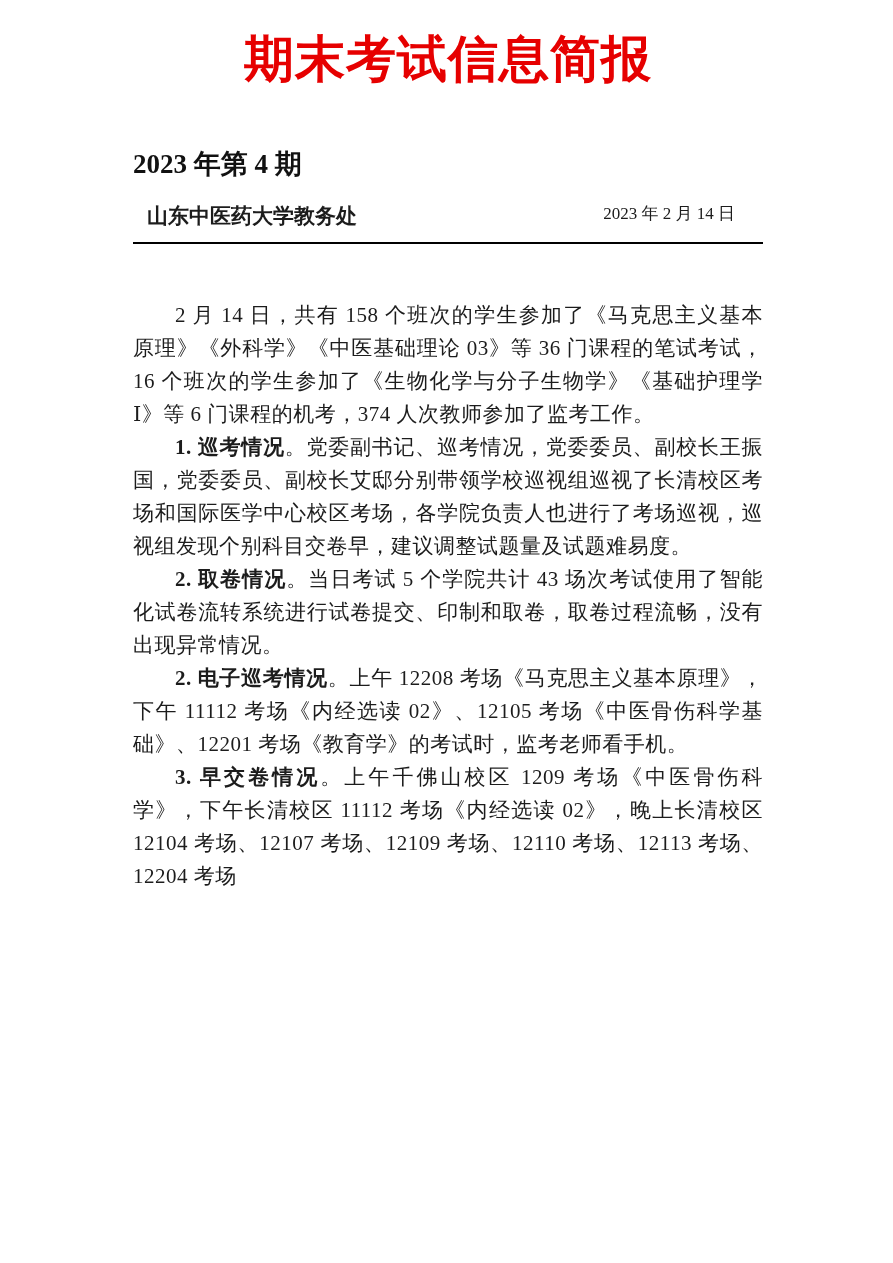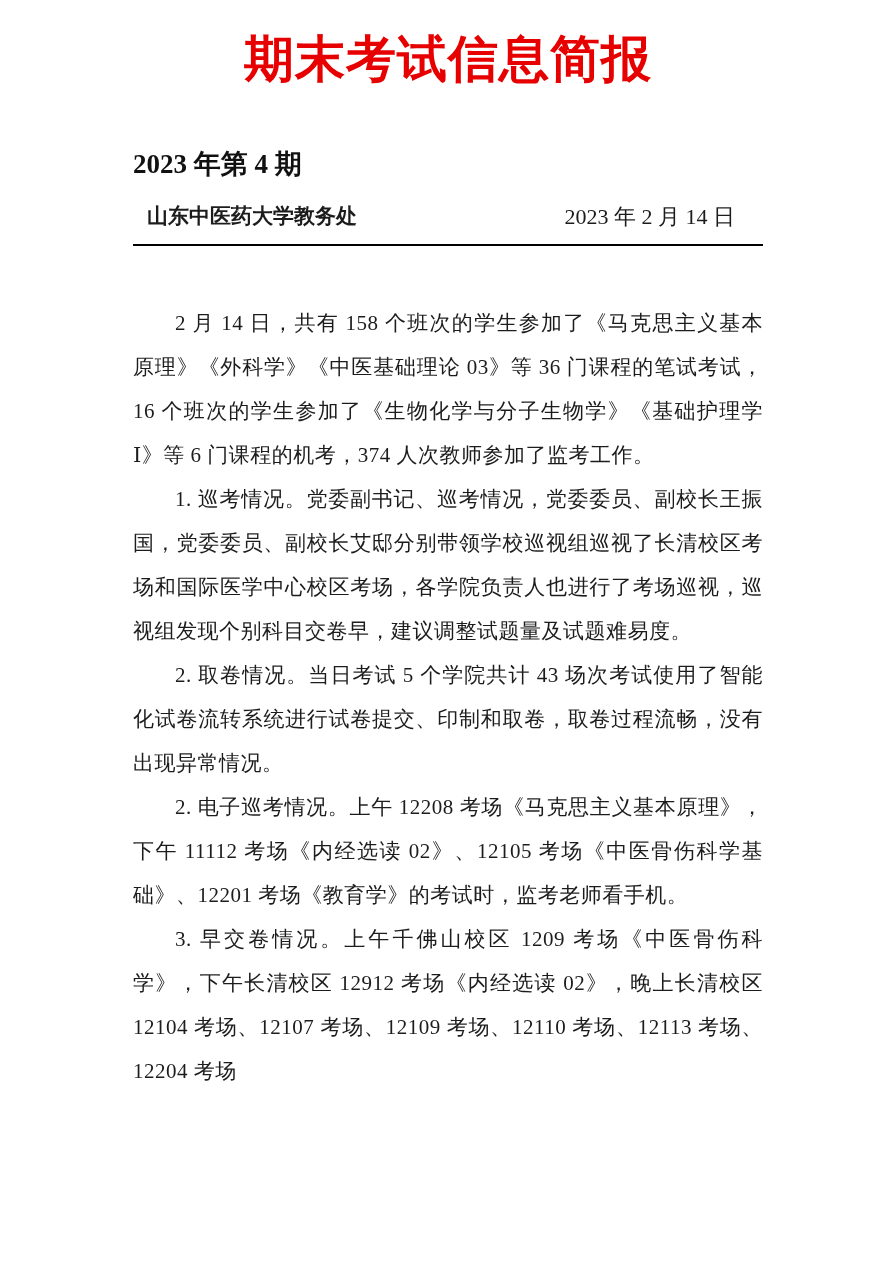--- a/index.html
+++ b/index.html
@@ -52,43 +52,43 @@
     justify-content: space-between;
     align-items: flex-start;
   }
   .issuer {
     font-family: "Liberation Sans", "DejaVu Sans", sans-serif;
     font-size: 21px;
     font-weight: bold;
     padding-left: 14px;
   }
   .issue-date {
-    font-size: 22px;
+    font-size: 17px;
     padding-right: 28px;
   }
   .rule {
     margin-top: 12px;
     border: none;
     border-top: 2px solid #000000;
     width: 100%;
   }
   .body-text {
     margin-top: 55px;
   }
   .body-text p {
     margin: 0;
     padding: 0;
     font-size: 21px;
-    line-height: 44px;
+    line-height: 33px;
     text-align: justify;
     text-indent: 2em;
     letter-spacing: 0.5px;
   }
   .lead {
-    font-weight: normal;
+    font-weight: bold;
   }
 </style>
 </head>
 <body>
 
 <div class="doc">
 
 
   <div class="title-main">期末考试信息简报</div>
 
@@ -104,16 +104,16 @@
   <div class="body-text">
 
     <p><span class="lead"></span><span>2 月 14 日，共有 158 个班次的学生参加了《马克思主义基本原理》《外科学》《中医基础理论 03》等 36 门课程的笔试考试，16 个班次的学生参加了《生物化学与分子生物学》《基础护理学Ⅰ》等 6 门课程的机考，374 人次教师参加了监考工作。</span></p>
 
     <p><span class="lead">1. 巡考情况</span><span>。党委副书记、巡考情况，党委委员、副校长王振国，党委委员、副校长艾邸分别带领学校巡视组巡视了长清校区考场和国际医学中心校区考场，各学院负责人也进行了考场巡视，巡视组发现个别科目交卷早，建议调整试题量及试题难易度。</span></p>
 
     <p><span class="lead">2. 取卷情况</span><span>。当日考试 5 个学院共计 43 场次考试使用了智能化试卷流转系统进行试卷提交、印制和取卷，取卷过程流畅，没有出现异常情况。</span></p>
 
     <p><span class="lead">2. 电子巡考情况</span><span>。上午 12208 考场《马克思主义基本原理》，下午 11112 考场《内经选读 02》、12105 考场《中医骨伤科学基础》、12201 考场《教育学》的考试时，监考老师看手机。</span></p>
 
-    <p><span class="lead">3. 早交卷情况</span><span>。上午千佛山校区 1209 考场《中医骨伤科学》，下午长清校区 12912 考场《内经选读 02》，晚上长清校区 12104 考场、12107 考场、12109 考场、12110 考场、12113 考场、12204 考场</span></p>
+    <p><span class="lead">3. 早交卷情况</span><span>。上午千佛山校区 1209 考场《中医骨伤科学》，下午长清校区 11112 考场《内经选读 02》，晚上长清校区 12104 考场、12107 考场、12109 考场、12110 考场、12113 考场、12204 考场</span></p>
 
   </div>
 </div>
 
 </body></html>

